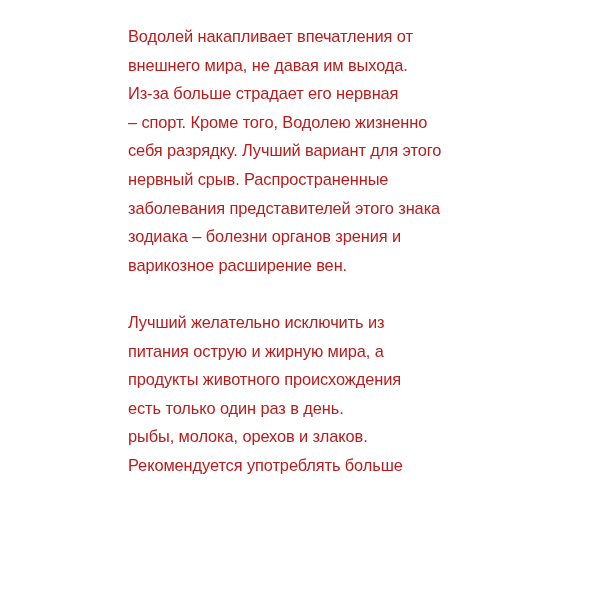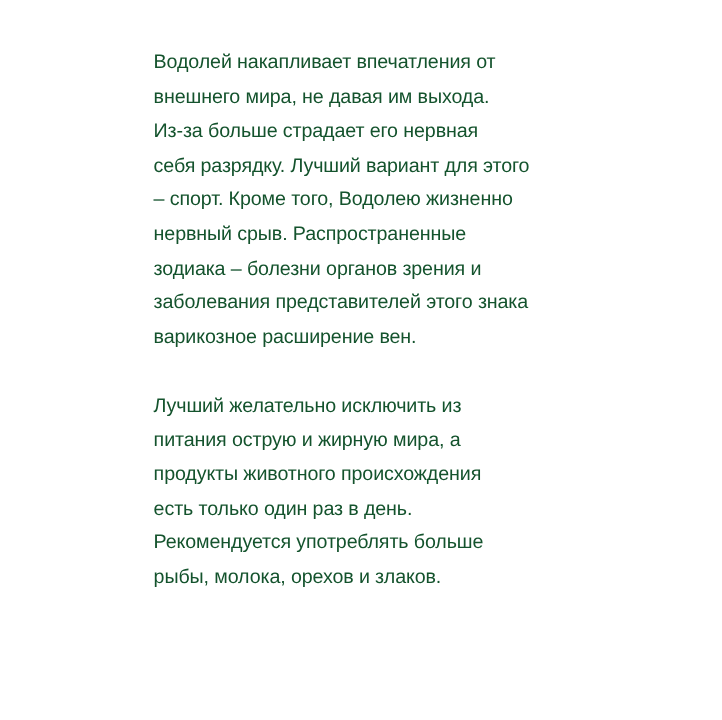--- a/index.html
+++ b/index.html
@@ -9,26 +9,26 @@
     }
     body {
       width: 602px;
       height: 600px;
       overflow: hidden;
       position: relative;
     }
     .article {
       position: absolute;
       left: 128px;
-      top: 38px;
+      top: 22px;
       width: 360px;
       font-family: "Liberation Sans", sans-serif;
       font-size: 16.4px;
       line-height: 28.6px;
-      color: #14532d;
+      color: #b91c1c;
       letter-spacing: -0.1px;
     }
     .para {
       margin: 0;
     }
     .para + .para {
       margin-top: 28.6px;
     }
     .line {
       display: block;
@@ -36,28 +36,28 @@
     }
   </style>
 </head>
 <body>
 
 <div class="article">
   <p class="para">
     <span class="line">Водолей накапливает впечатления от</span>
     <span class="line">внешнего мира, не давая им выхода.</span>
     <span class="line">Из-за больше страдает его нервная</span>
+    <span class="line">– спорт. Кроме того, Водолею жизненно</span>
     <span class="line">себя разрядку. Лучший вариант для этого</span>
-    <span class="line">– спорт. Кроме того, Водолею жизненно</span>
     <span class="line">нервный срыв. Распространенные</span>
+    <span class="line">заболевания представителей этого знака</span>
     <span class="line">зодиака – болезни органов зрения и</span>
-    <span class="line">заболевания представителей этого знака</span>
     <span class="line">варикозное расширение вен.</span>
   </p>
   <p class="para">
     <span class="line">Лучший желательно исключить из</span>
     <span class="line">питания острую и  жирную мира, а</span>
     <span class="line">продукты животного происхождения</span>
     <span class="line">есть только один раз в день.</span>
+    <span class="line">рыбы, молока, орехов и злаков.</span>
     <span class="line">Рекомендуется употреблять больше</span>
-    <span class="line">рыбы, молока, орехов и злаков.</span>
   </p>
 </div>
 
 </body></html>

